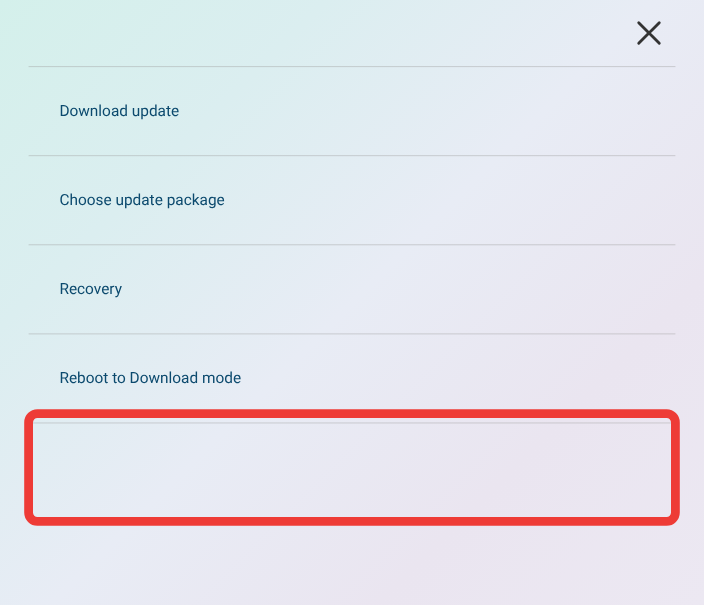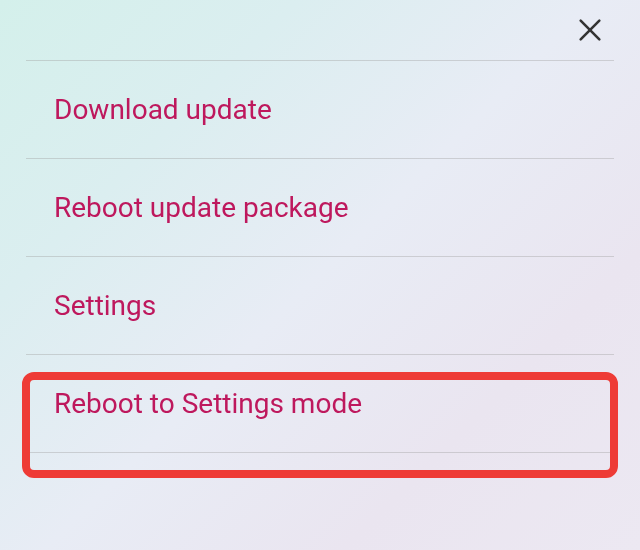--- a/index.html
+++ b/index.html
@@ -34,22 +34,22 @@
       padding-top: 60px;
     }
     .divider {
       height: 1px;
       background: rgba(160, 160, 160, 0.4);
       margin-left: 26px;
       margin-right: 26px;
     }
     .menu-item {
       padding: 32px 26px 32px 54px;
-      font-size: 28px;
-      color: #be185d;
+      font-size: 14px;
+      color: #0c4a6e;
       cursor: pointer;
       font-weight: 400;
     }
     .highlight-box {
       position: absolute;
       left: 22px;
       top: 372px;
       width: 596px;
       height: 106px;
       border: 8px solid #ee3b36;
@@ -69,26 +69,26 @@
   </span>
 </div>
 
 <div class="menu-list">
   <div class="divider"></div>
   <div class="menu-item">
     <span>Download update</span>
   </div>
   <div class="divider"></div>
   <div class="menu-item">
-    <span>Reboot update package</span>
+    <span>Choose update package</span>
   </div>
   <div class="divider"></div>
   <div class="menu-item">
-    <span>Settings</span>
+    <span>Recovery</span>
   </div>
   <div class="divider"></div>
   <div class="menu-item">
-    <span>Reboot to Settings mode</span>
+    <span>Reboot to Download mode</span>
   </div>
   <div class="divider"></div>
 </div>
 
 <div class="highlight-box"></div>
 
 </body></html>

